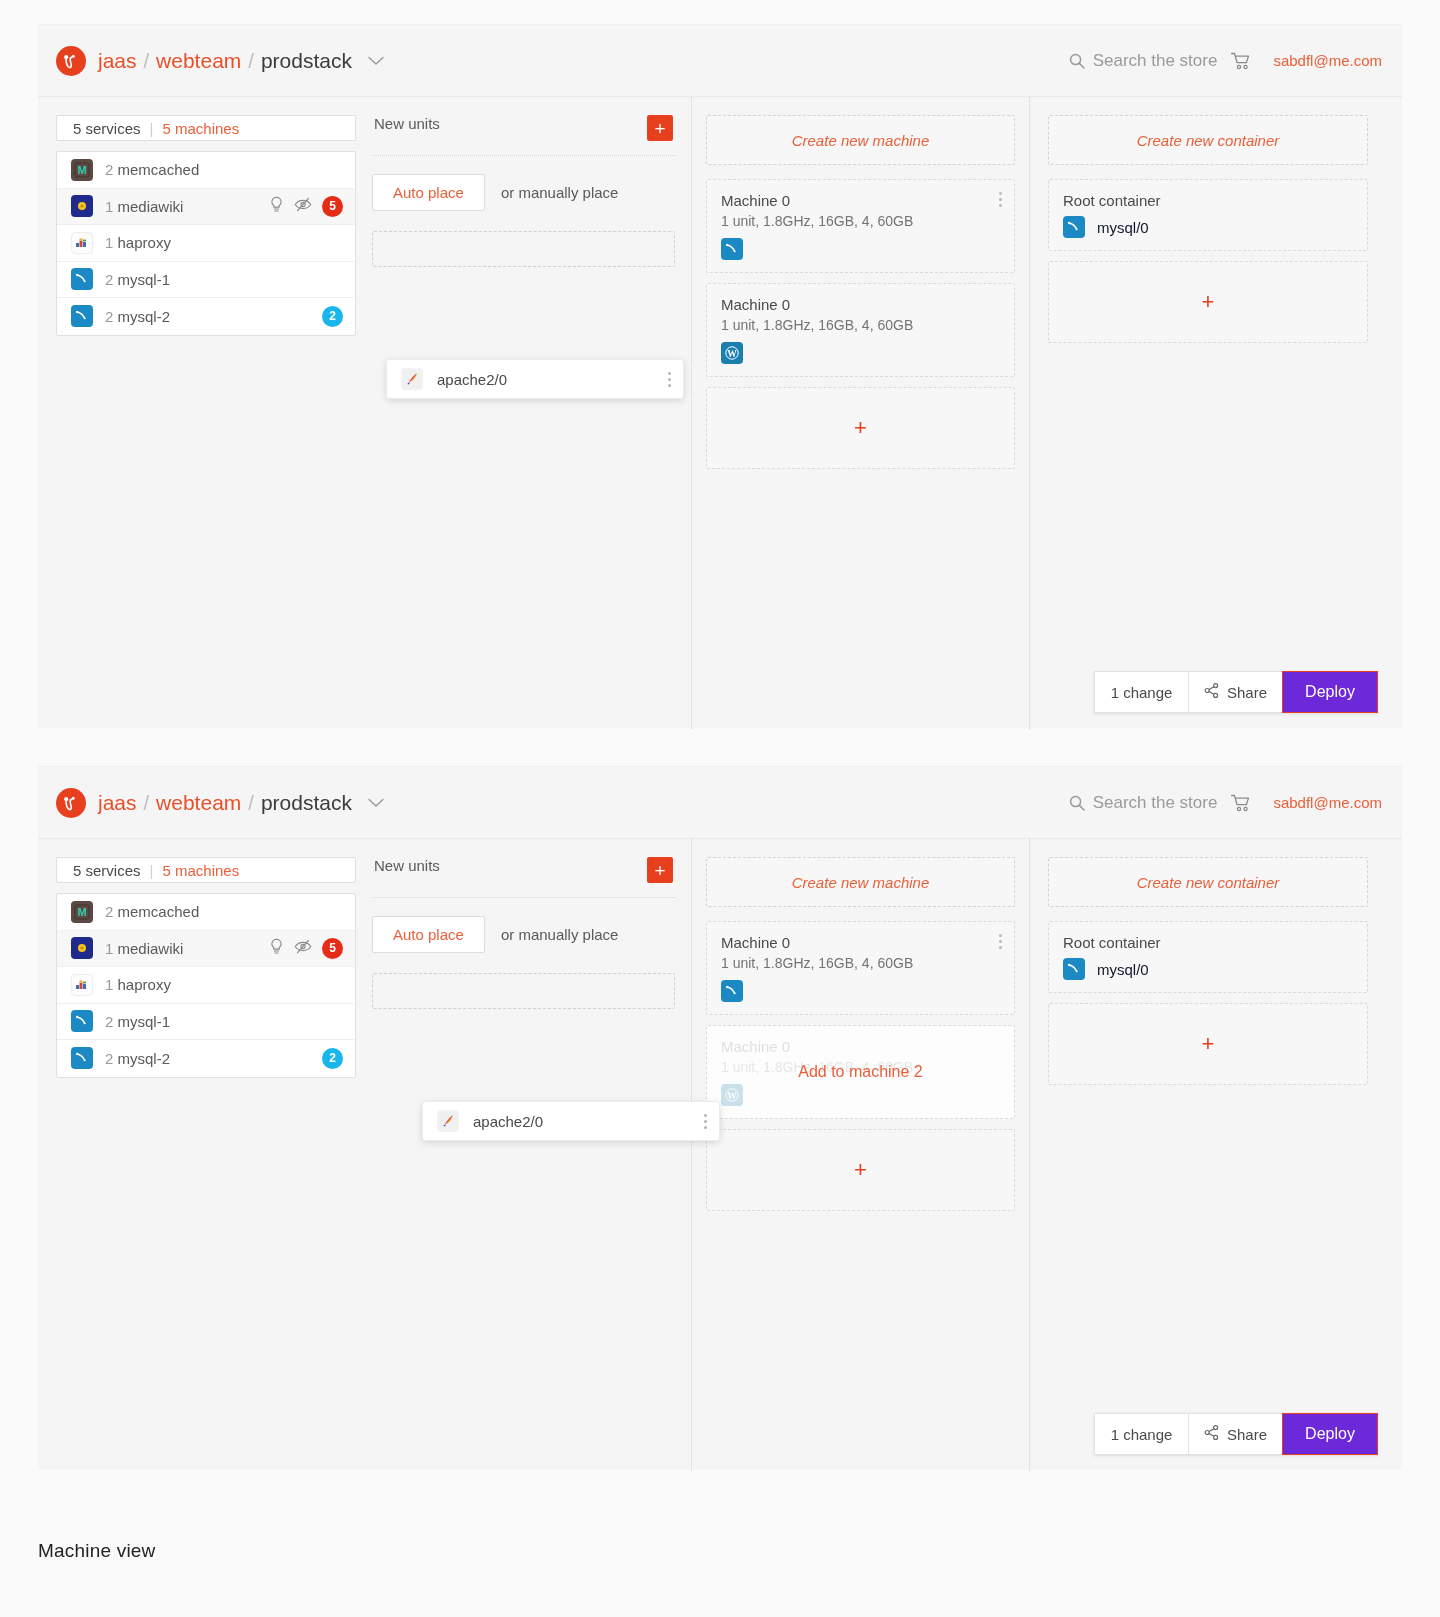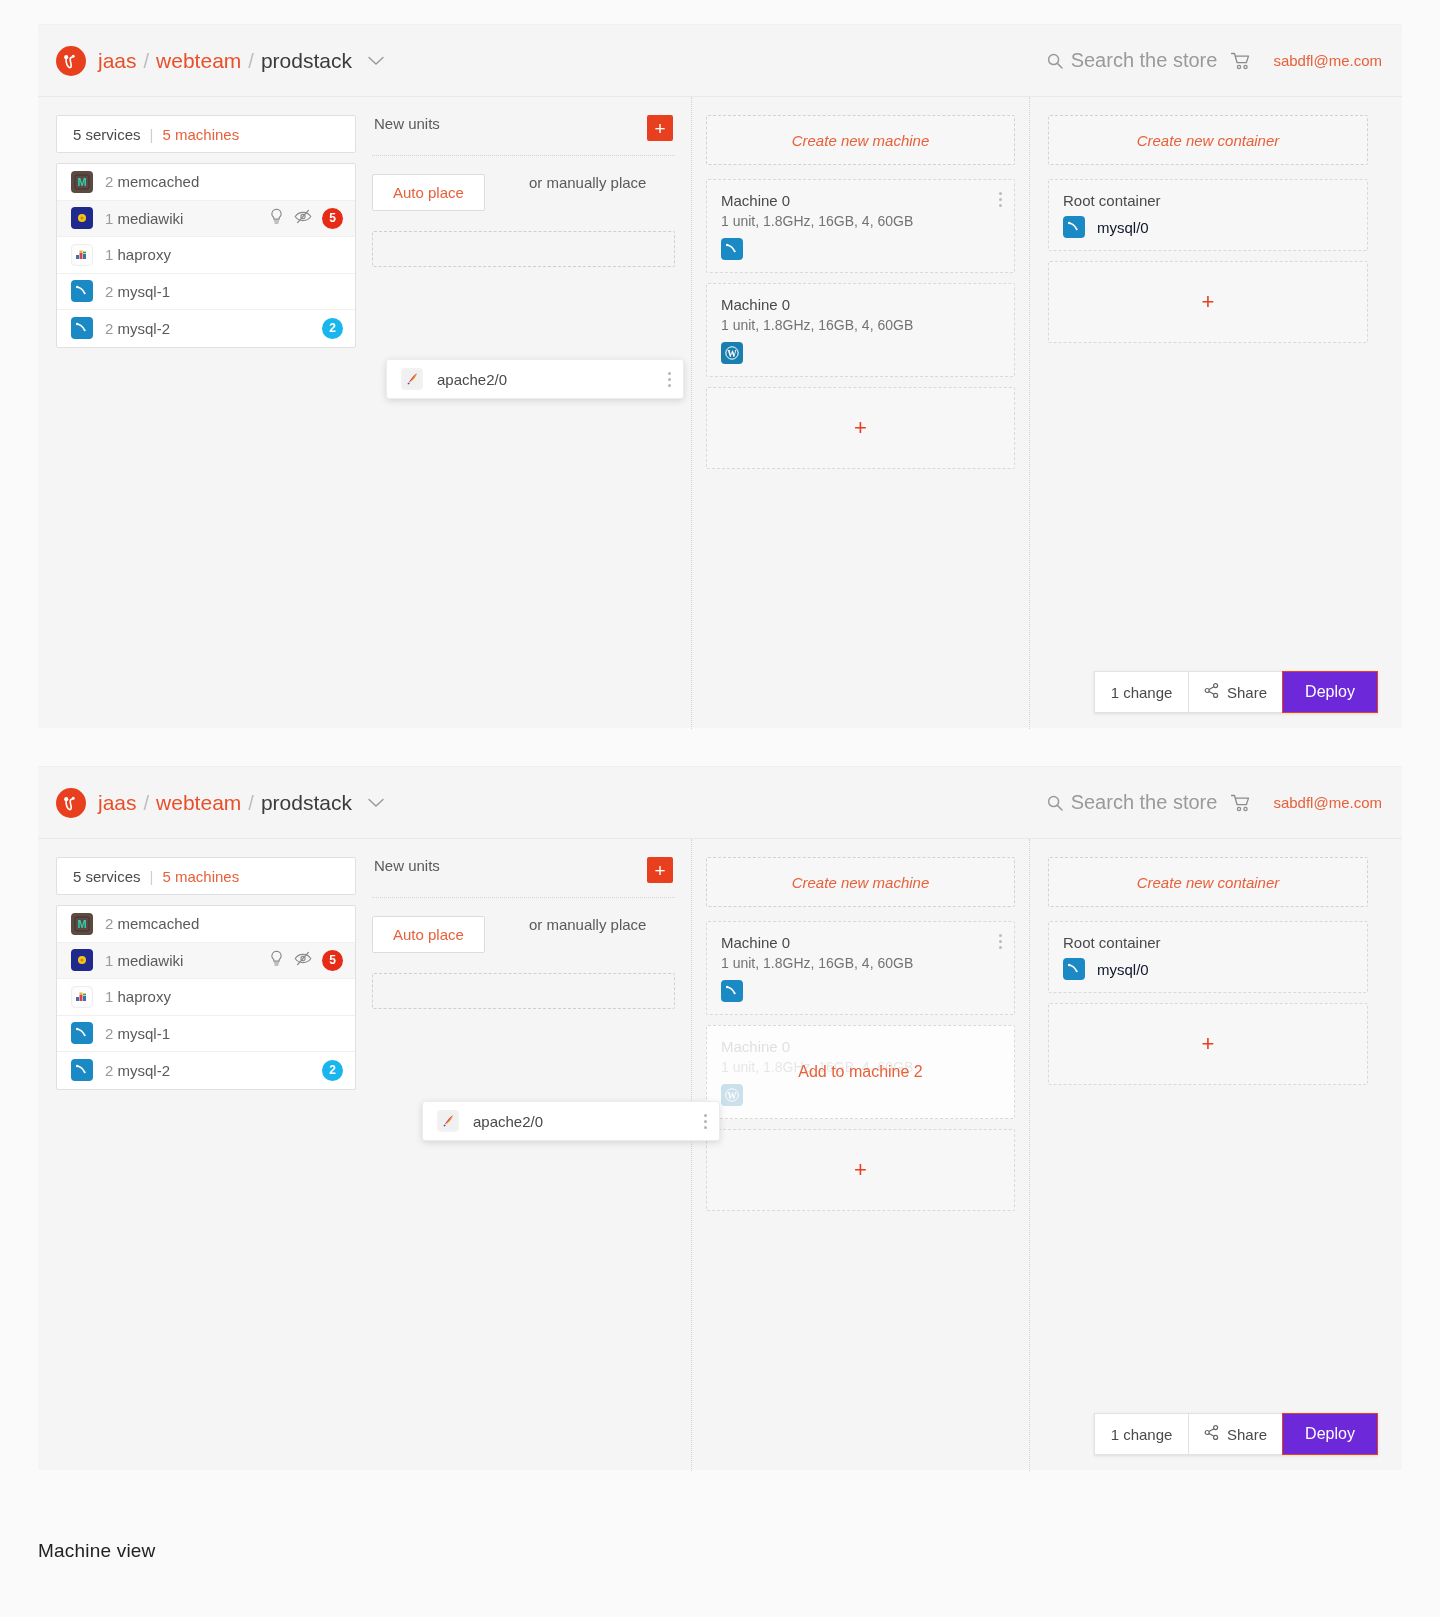--- a/index.html
+++ b/index.html
@@ -37,38 +37,38 @@
     flex:0 0 auto; margin-right:12px;
   }
   .logo svg { display:block; }
   .crumbs { display:flex; align-items:baseline; font-size:21px; line-height:1; }
   .crumbs .c-org   { color:#e8502a; }
   .crumbs .c-team  { color:#e8502a; }
   .crumbs .c-model { color:#3c3c3c; }
   .crumbs .sep     { color:#bdbdbd; margin:0 7px; font-size:20px; }
   .chev { margin-left:16px; color:#888; display:flex; align-items:center; }
   .hdr-right { margin-left:auto; display:flex; align-items:center; gap:0; }
-  .search-box { display:flex; align-items:center; color:#9a9a9a; font-size:20px; }
+  .search-box { display:flex; align-items:center; color:#9a9a9a; font-size:17px; }
   .search-box .mag { margin-right:8px; display:flex; }
   .cart { margin-left:14px; color:#8c8c8c; display:flex; }
   .user-email { margin-left:22px; color:#e8603a; font-size:15px; }
 
   
   .content { display:flex; height:632px; position:relative; }
   .col-services { width:318px; flex:0 0 318px; padding:18px 0 0 18px; }
   .col-units    { width:336px; flex:0 0 336px; padding:18px 16px 0 16px;
                   border-right:1px dotted #d2d2d2; position:relative; }
   .col-machines { width:338px; flex:0 0 338px; padding:18px 14px 0 14px;
                   border-right:1px dotted #d2d2d2; position:relative; }
   .col-containers { flex:1 1 auto; padding:18px 34px 0 18px; position:relative; }
 
   
   .summary-box {
     background:#fff; border:1px solid #e0e0e0; border-radius:2px;
-    height:38px; display:flex; align-items:center; padding:0 16px;
+    height:26px; display:flex; align-items:center; padding:0 16px;
     font-size:15px; color:#4a4a4a; margin-bottom:10px;
   }
   .summary-box .divider { color:#cfcfcf; margin:0 9px; }
   .summary-box .machines { color:#e8603a; }
 
   .svc-list { background:#fff; border:1px solid #e0e0e0; border-radius:2px; overflow:hidden; }
   .svc-row {
     display:flex; align-items:center; height:36.5px; padding:0 12px 0 14px;
     border-bottom:1px solid #f0f0f0; font-size:15px; color:#5a5a5a;
   }
@@ -93,21 +93,21 @@
 
   
   .col-title { display:flex; align-items:flex-start; font-size:15px; color:#5a5a5a;
                height:34px; padding:0 2px; }
   .plus-btn {
     margin-left:auto; width:26px; height:26px; border-radius:2px; background:#e8401f;
     color:#fff; display:flex; align-items:center; justify-content:center;
     font-size:19px; line-height:1; cursor:pointer;
   }
   .dotted-rule { border-top:1px dotted #d4d4d4; margin:6px 0 18px 0; }
-  .autoplace-row { display:flex; margin-bottom:20px;gap:28px; }
+  .autoplace-row { display:flex; align-items:center; margin-bottom:20px; }
   .autoplace-btn {
     background:#fff; border:1px solid #dcdcdc; border-radius:2px;
     color:#e8603a; font-size:15px; padding:9px 20px; cursor:pointer;
     font-family:"Liberation Sans", sans-serif;
   }
   .or-text { margin-left:16px; color:#5a5a5a; font-size:15px; }
   .drop-slot { border:1px dashed #cfcfcf; border-radius:2px; height:36px; }
 
   .unit-card {
     position:absolute; background:#fff; border:1px solid #ececec; border-radius:3px;

